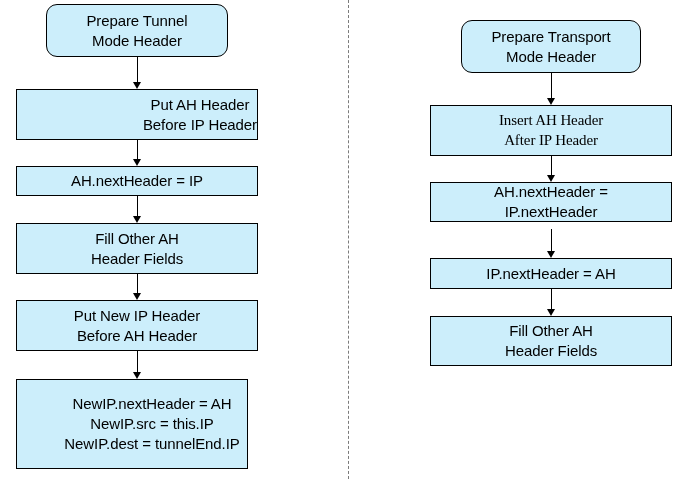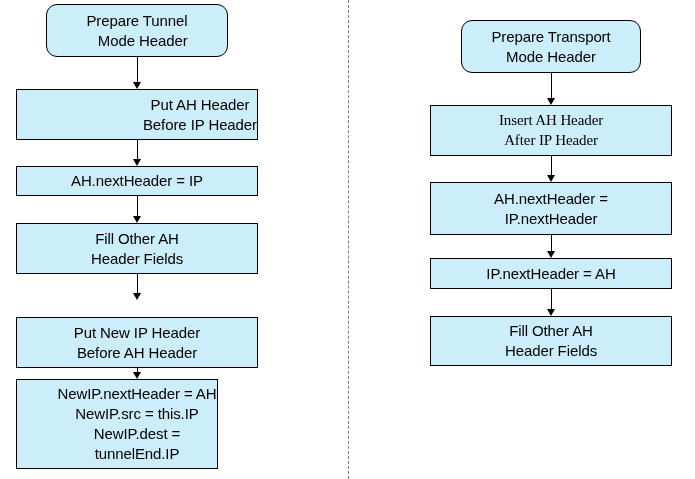--- a/index.html
+++ b/index.html
@@ -65,45 +65,45 @@
       <div class="connector" style="left: 137px; top: 57px; height: 27px; border-left-color: rgb(0, 0, 0);"></div>
       <div class="arrowhead" style="left: 133px; top: 82px; border-top-color: rgb(0, 0, 0);"></div>
       <div class="connector" style="left: 137px; top: 140px; height: 21px; border-left-color: rgb(0, 0, 0);"></div>
       <div class="arrowhead" style="left: 133px; top: 159px; border-top-color: rgb(0, 0, 0);"></div>
       <div class="connector" style="left: 137px; top: 196px; height: 22px; border-left-color: rgb(0, 0, 0);"></div>
       <div class="arrowhead" style="left: 133px; top: 216px; border-top-color: rgb(0, 0, 0);"></div>
       <div class="connector" style="left: 137px; top: 274px; height: 21px; border-left-color: rgb(0, 0, 0);"></div>
       <div class="arrowhead" style="left: 133px; top: 293px; border-top-color: rgb(0, 0, 0);"></div>
       <div class="connector" style="left: 137px; top: 351px; height: 23px; border-left-color: rgb(0, 0, 0);"></div>
       <div class="arrowhead" style="left: 133px; top: 372px; border-top-color: rgb(0, 0, 0);"></div>
-      <div class="node rounded" style="left: 46px; top: 4px; width: 182px; height: 53px; background: rgb(204, 238, 251); border-color: rgb(0, 0, 0); color: rgb(0, 0, 0); text-align: right;"><span>Prepare Tunnel
+      <div class="node rounded" style="left: 46px; top: 4px; width: 182px; height: 53px; background: rgb(204, 238, 251); border-color: rgb(0, 0, 0); color: rgb(0, 0, 0);"><span>Prepare Tunnel
 Mode Header</span></div>
       <div class="node" style="left: 16px; top: 89px; width: 242px; height: 51px; background: rgb(204, 238, 251); border-color: rgb(0, 0, 0); color: rgb(0, 0, 0); justify-content: flex-end;"><span>Put AH Header
 Before IP Header</span></div>
       <div class="node" style="left: 16px; top: 166px; width: 242px; height: 30px; background: rgb(204, 238, 251); border-color: rgb(0, 0, 0); color: rgb(0, 0, 0);"><span>AH.nextHeader = IP</span></div>
       <div class="node" style="left: 16px; top: 223px; width: 242px; height: 51px; background: rgb(204, 238, 251); border-color: rgb(0, 0, 0); color: rgb(0, 0, 0);"><span>Fill Other AH
 Header Fields</span></div>
-      <div class="node" style="left: 16px; top: 300px; width: 242px; height: 51px; background: rgb(204, 238, 251); border-color: rgb(0, 0, 0); color: rgb(0, 0, 0); margin-top: 17px;"><span>Put New IP Header
+      <div class="node" style="left: 16px; top: 300px; width: 242px; height: 51px; background: rgb(204, 238, 251); border-color: rgb(0, 0, 0); color: rgb(0, 0, 0);"><span>Put New IP Header
 Before AH Header</span></div>
-      <div class="node" style="left: 16px; top: 379px; width: 202px; height: 90px; background: rgb(204, 238, 251); border-color: rgb(0, 0, 0); color: rgb(0, 0, 0); padding-left: 40px;"><span>NewIP.nextHeader = AH
+      <div class="node" style="left: 16px; top: 379px; width: 232px; height: 90px; background: rgb(204, 238, 251); border-color: rgb(0, 0, 0); color: rgb(0, 0, 0); padding-left: 40px;"><span>NewIP.nextHeader = AH
 NewIP.src = this.IP
 NewIP.dest = tunnelEnd.IP</span></div>
     </div>
     <div style="position: absolute; left: 0px; top: 16px; width: 100%; height: 100%;">
       <div class="connector" style="left: 551px; top: 57px; height: 27px; border-left-color: rgb(0, 0, 0);"></div>
       <div class="arrowhead" style="left: 547px; top: 82px; border-top-color: rgb(0, 0, 0);"></div>
       <div class="connector" style="left: 551px; top: 140px; height: 21px; border-left-color: rgb(0, 0, 0);"></div>
       <div class="arrowhead" style="left: 547px; top: 159px; border-top-color: rgb(0, 0, 0);"></div>
       <div class="connector" style="left: 551px; top: 213px; height: 24px; border-left-color: rgb(0, 0, 0);"></div>
       <div class="arrowhead" style="left: 547px; top: 235px; border-top-color: rgb(0, 0, 0);"></div>
       <div class="connector" style="left: 551px; top: 273px; height: 22px; border-left-color: rgb(0, 0, 0);"></div>
       <div class="arrowhead" style="left: 547px; top: 293px; border-top-color: rgb(0, 0, 0);"></div>
       <div class="node rounded" style="left: 461px; top: 4px; width: 180px; height: 53px; background: rgb(204, 238, 251); border-color: rgb(0, 0, 0); color: rgb(0, 0, 0);"><span>Prepare Transport
 Mode Header</span></div>
       <div class="node" style="left: 430px; top: 89px; width: 242px; height: 51px; background: rgb(204, 238, 251); border-color: rgb(0, 0, 0); color: rgb(0, 0, 0); font-family: Liberation Serif, serif;"><span>Insert AH Header
 After IP Header</span></div>
-      <div class="node" style="left: 430px; top: 166px; width: 242px; height: 53px; background: rgb(204, 238, 251); border-color: rgb(0, 0, 0); color: rgb(0, 0, 0);"><span>AH.nextHeader =
+      <div class="node" style="left: 430px; top: 166px; width: 242px; height: 40px; background: rgb(204, 238, 251); border-color: rgb(0, 0, 0); color: rgb(0, 0, 0);"><span>AH.nextHeader =
 IP.nextHeader</span></div>
       <div class="node" style="left: 430px; top: 242px; width: 242px; height: 31px; background: rgb(204, 238, 251); border-color: rgb(0, 0, 0); color: #000000;"><span>IP.nextHeader = AH</span></div>
       <div class="node" style="left: 430px; top: 300px; width: 242px; height: 50px; background: rgb(204, 238, 251); border-color: rgb(0, 0, 0); color: rgb(0, 0, 0);"><span>Fill Other AH
 Header Fields</span></div>
     </div>
   </div>
 
 </body></html>

